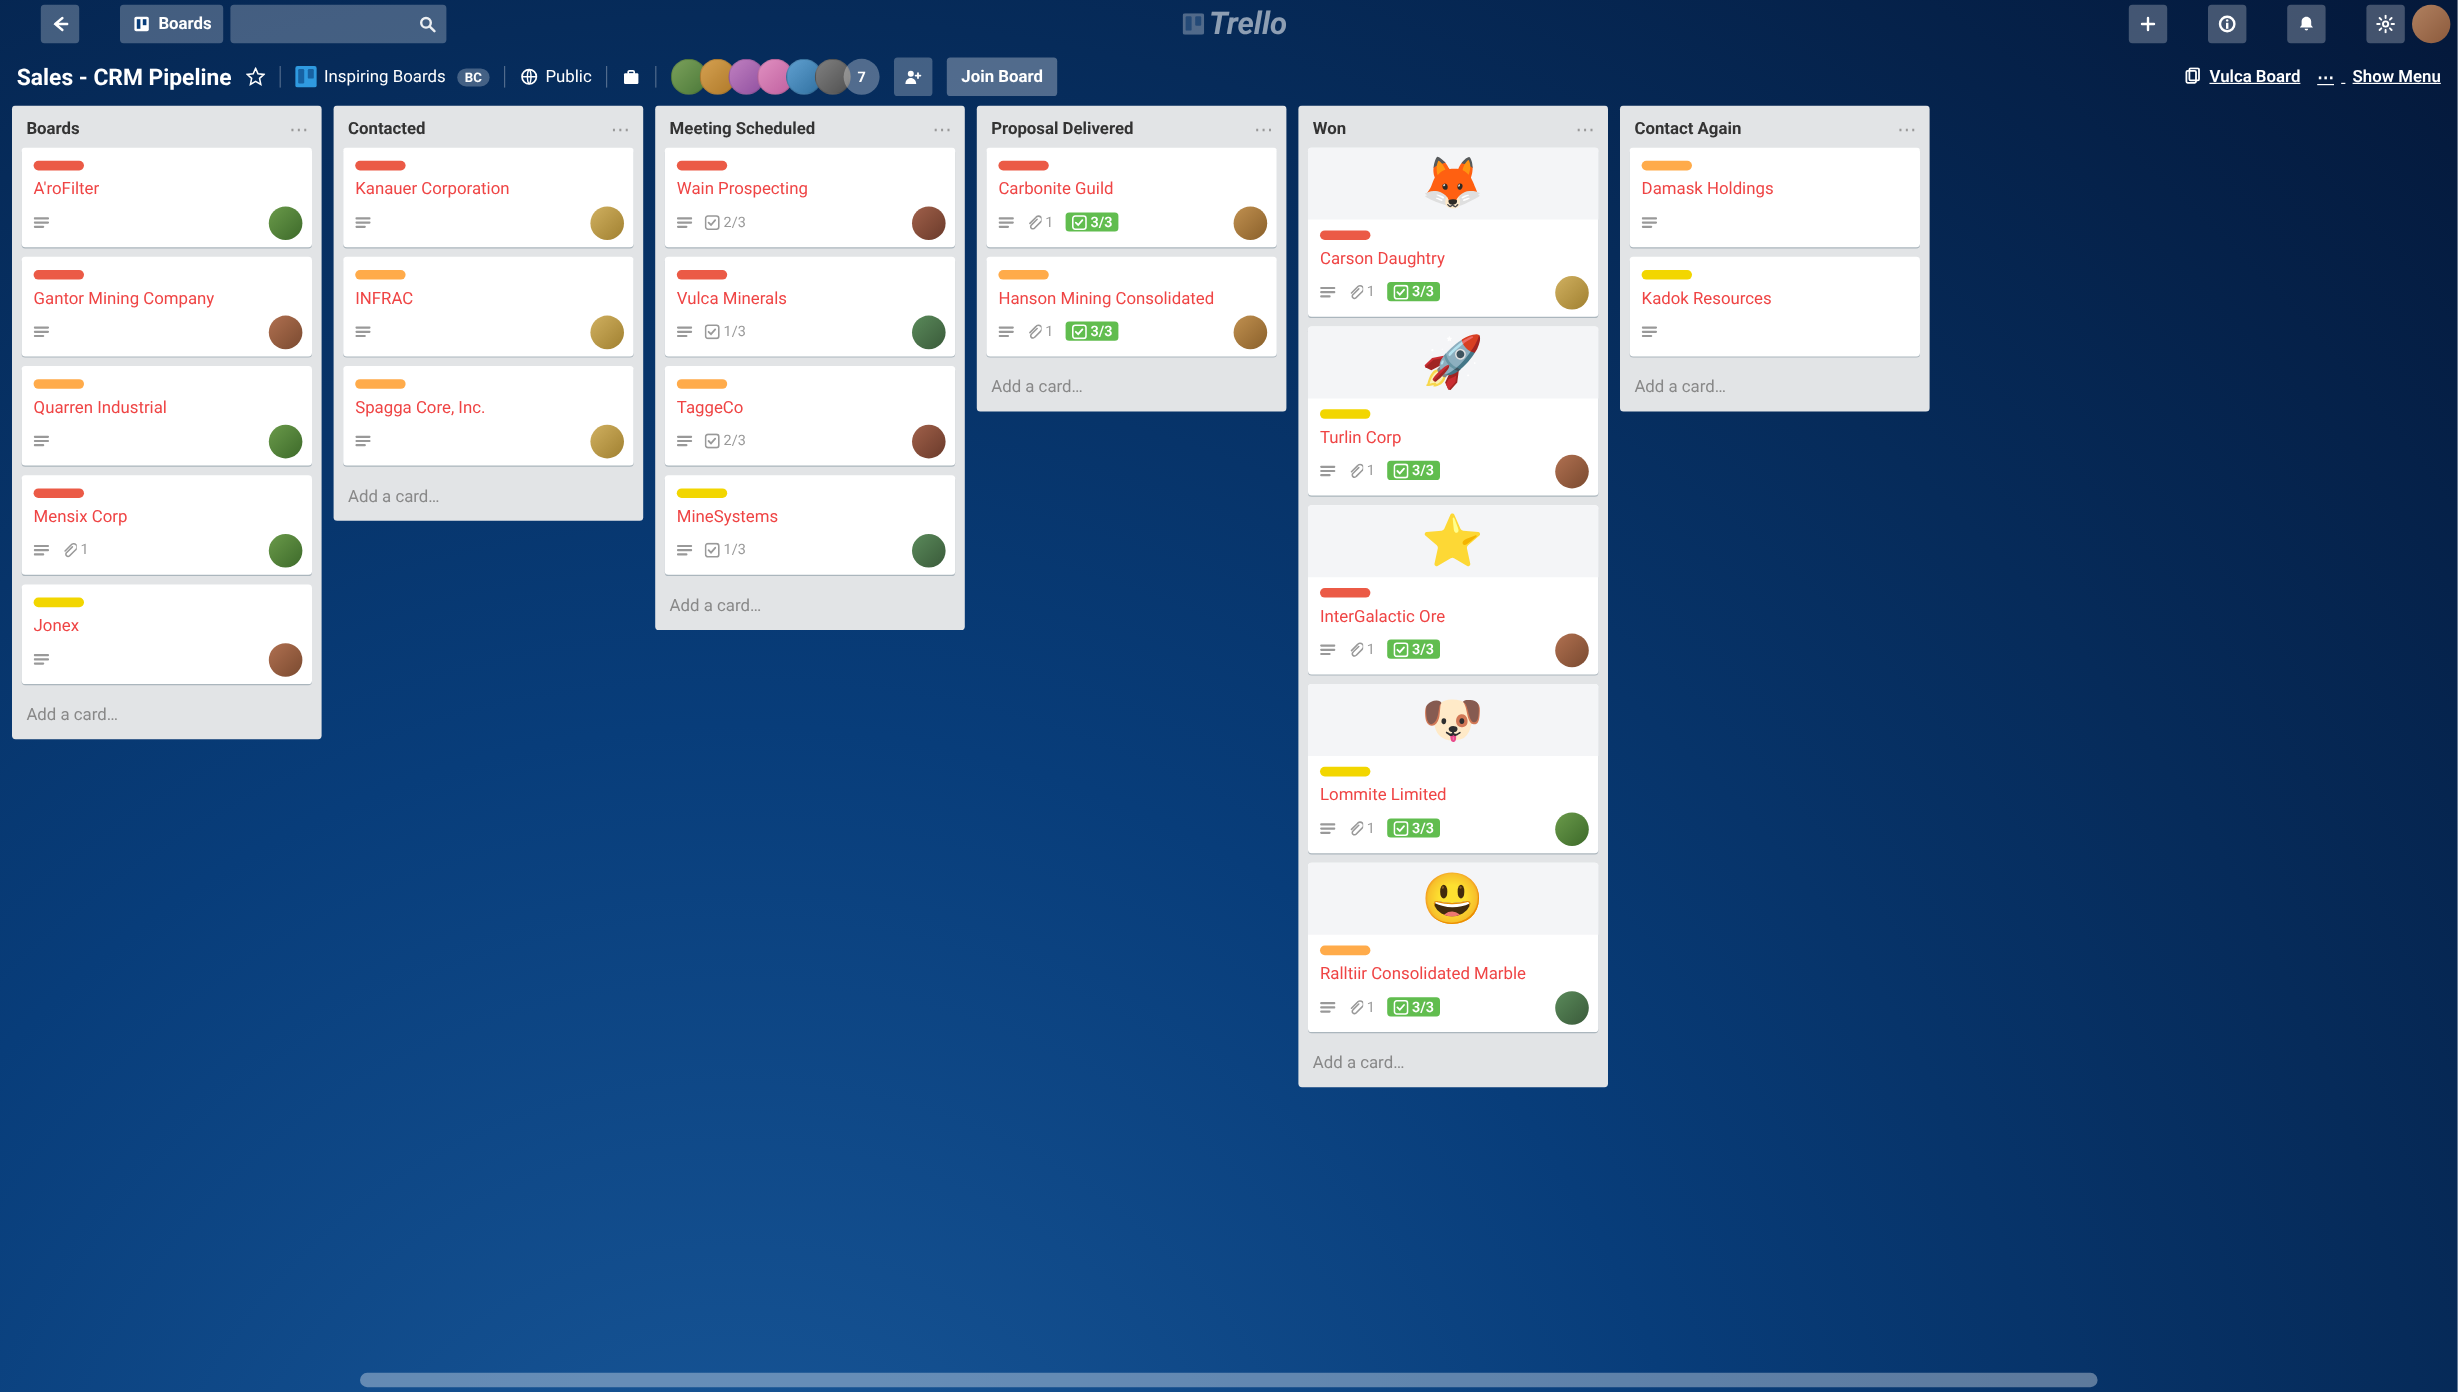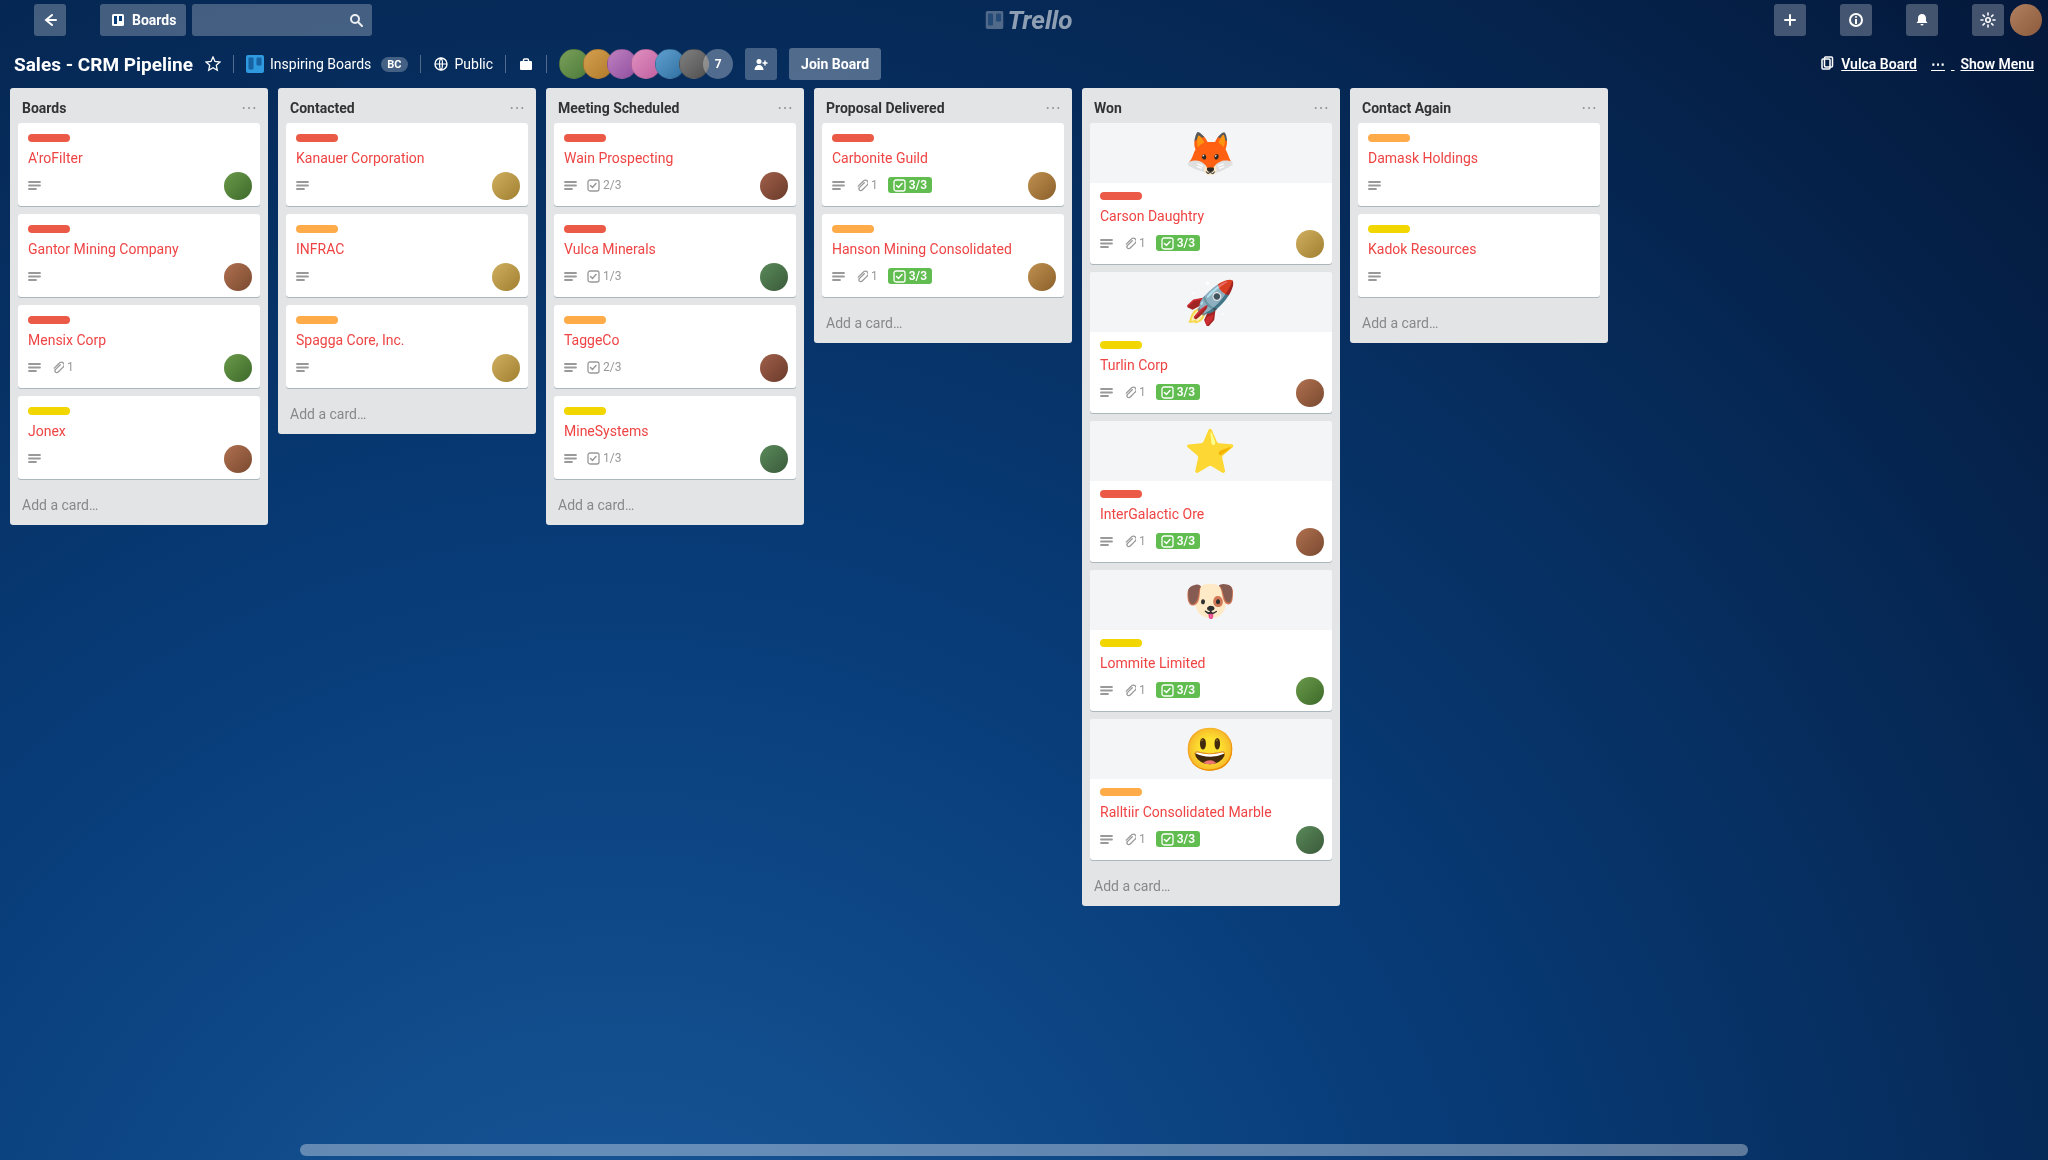--- a/index.html
+++ b/index.html
@@ -259,20 +259,27 @@
               </svg>
             </span>
           </div><span class="av a1"></span></div>
         <div class="card"><span class="label red"></span><div class="card-title">Gantor Mining Company</div><div class="badges">
             <span class="badge">
               <svg class="ico-sm" viewBox="0 0 13 11">
                 <use href="#i-desc"></use>
               </svg>
             </span>
           </div><span class="av a4"></span></div>
+        <div class="card"><span class="label orange"></span><div class="card-title">Quarren Industrial</div><div class="badges">
+            <span class="badge">
+              <svg class="ico-sm" viewBox="0 0 13 11">
+                <use href="#i-desc"></use>
+              </svg>
+            </span>
+          </div><span class="av a1"></span></div>
         <div class="card"><span class="label red"></span><div class="card-title">Mensix Corp</div><div class="badges">
             <span class="badge">
               <svg class="ico-sm" viewBox="0 0 13 11">
                 <use href="#i-desc"></use>
               </svg>
             </span>
             <span class="badge">
               <svg class="ico-sm" viewBox="0 0 14 14">
                 <use href="#i-attach"></use>
               </svg>

